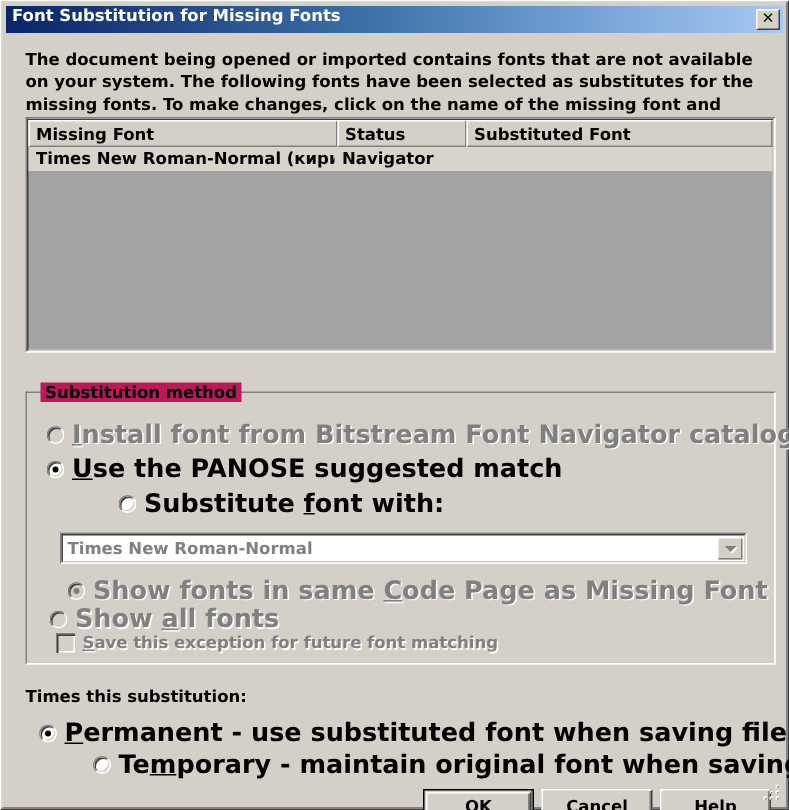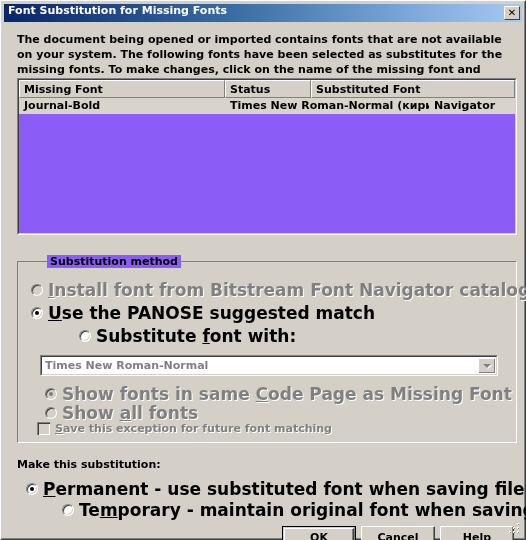--- a/index.html
+++ b/index.html
@@ -101,21 +101,21 @@
     border-right-color: #ffffff;
     border-bottom-color: #ffffff;
     overflow: hidden;
   }
   #listview-in {
     position: absolute;
     left: 0; top: 0; right: 0; bottom: 0;
     border: 1px solid #404040;
     border-right-color: #d4d0c8;
     border-bottom-color: #d4d0c8;
-    background: #8b5cf6;
+    background: #a3a3a3;
   }
   .lv-header {
     display: flex;
     height: 18px;
     background: #d4d0c8;
   }
   .lv-header .hcell {
     box-sizing: border-box;
     height: 18px;
     background: #d4d0c8;
@@ -162,26 +162,25 @@
     position: absolute;
     left: 0; top: 0; right: -1px; bottom: -1px;
     border: 1px solid #ffffff;
     border-left-color: transparent;
     border-top-color: transparent;
     pointer-events: none;
   }
   .gb-title {
     position: absolute;
     top: -7px; left: 9px;
-    background: #8b5cf6;
+    background: #be185d;
     padding: 0 3px;
     font-size: 11px;
     color: #000;
     white-space: nowrap;
-    margin-left: 20px;
   }
   #gb-substitution {
     left: 13px; top: 237px;
     width: 500px; height: 182px;
   }
 
   
   .radio {
     position: absolute;
     display: flex;
@@ -359,21 +358,20 @@
       <div id="listview">
         <div id="listview-in">
 
           <div class="lv-header">
             <div class="hcell col0">Missing Font</div>
             <div class="hcell col2">Status</div>
             <div class="hcell col1">Substituted Font</div>
           </div>
 
           <div class="lv-row">
-            <div class="cell col0">Journal-Bold</div>
             <div class="cell col1">Times New Roman-Normal (кирилица)</div>
             <div class="cell col2">Navigator</div>
           </div>
 
         </div>
       </div>
 
       <div class="groupbox" id="gb-substitution">
         <div class="gb-in"></div>
         <div class="gb-title">Substitution method</div>
@@ -401,31 +399,31 @@
         <div id="combo-arrow">
           <span class="tri"></span>
         </div>
       </div>
 
       <div class="radio disabled checked" style="left:41px; top:360px;">
         <span class="dot"></span>
         <span class="lbl">Show fonts in same <u>C</u>ode Page as Missing Font</span>
       </div>
 
-      <div class="radio disabled" style="left:41px; top:379px;">
+      <div class="radio disabled" style="left:29px; top:379px;">
         <span class="dot"></span>
         <span class="lbl">Show <u>a</u>ll fonts</span>
       </div>
 
       <div class="checkbox" style="left:33px; top:398px;">
         <span class="box"></span>
         <span class="lbl"><u>S</u>ave this exception for future font matching</span>
       </div>
 
-      <div id="make-label">Make this substitution:</div>
+      <div id="make-label">Times this substitution:</div>
 
       <div class="radio checked" style="left:22px; top:455px;">
         <span class="dot"></span>
         <span class="lbl"><u>P</u>ermanent - use substituted font when saving file</span>
       </div>
 
       <div class="radio" style="left:22px; top:476px;margin-left:36px;">
         <span class="dot"></span>
         <span class="lbl">Te<u>m</u>porary - maintain original font when saving file</span>
       </div>

